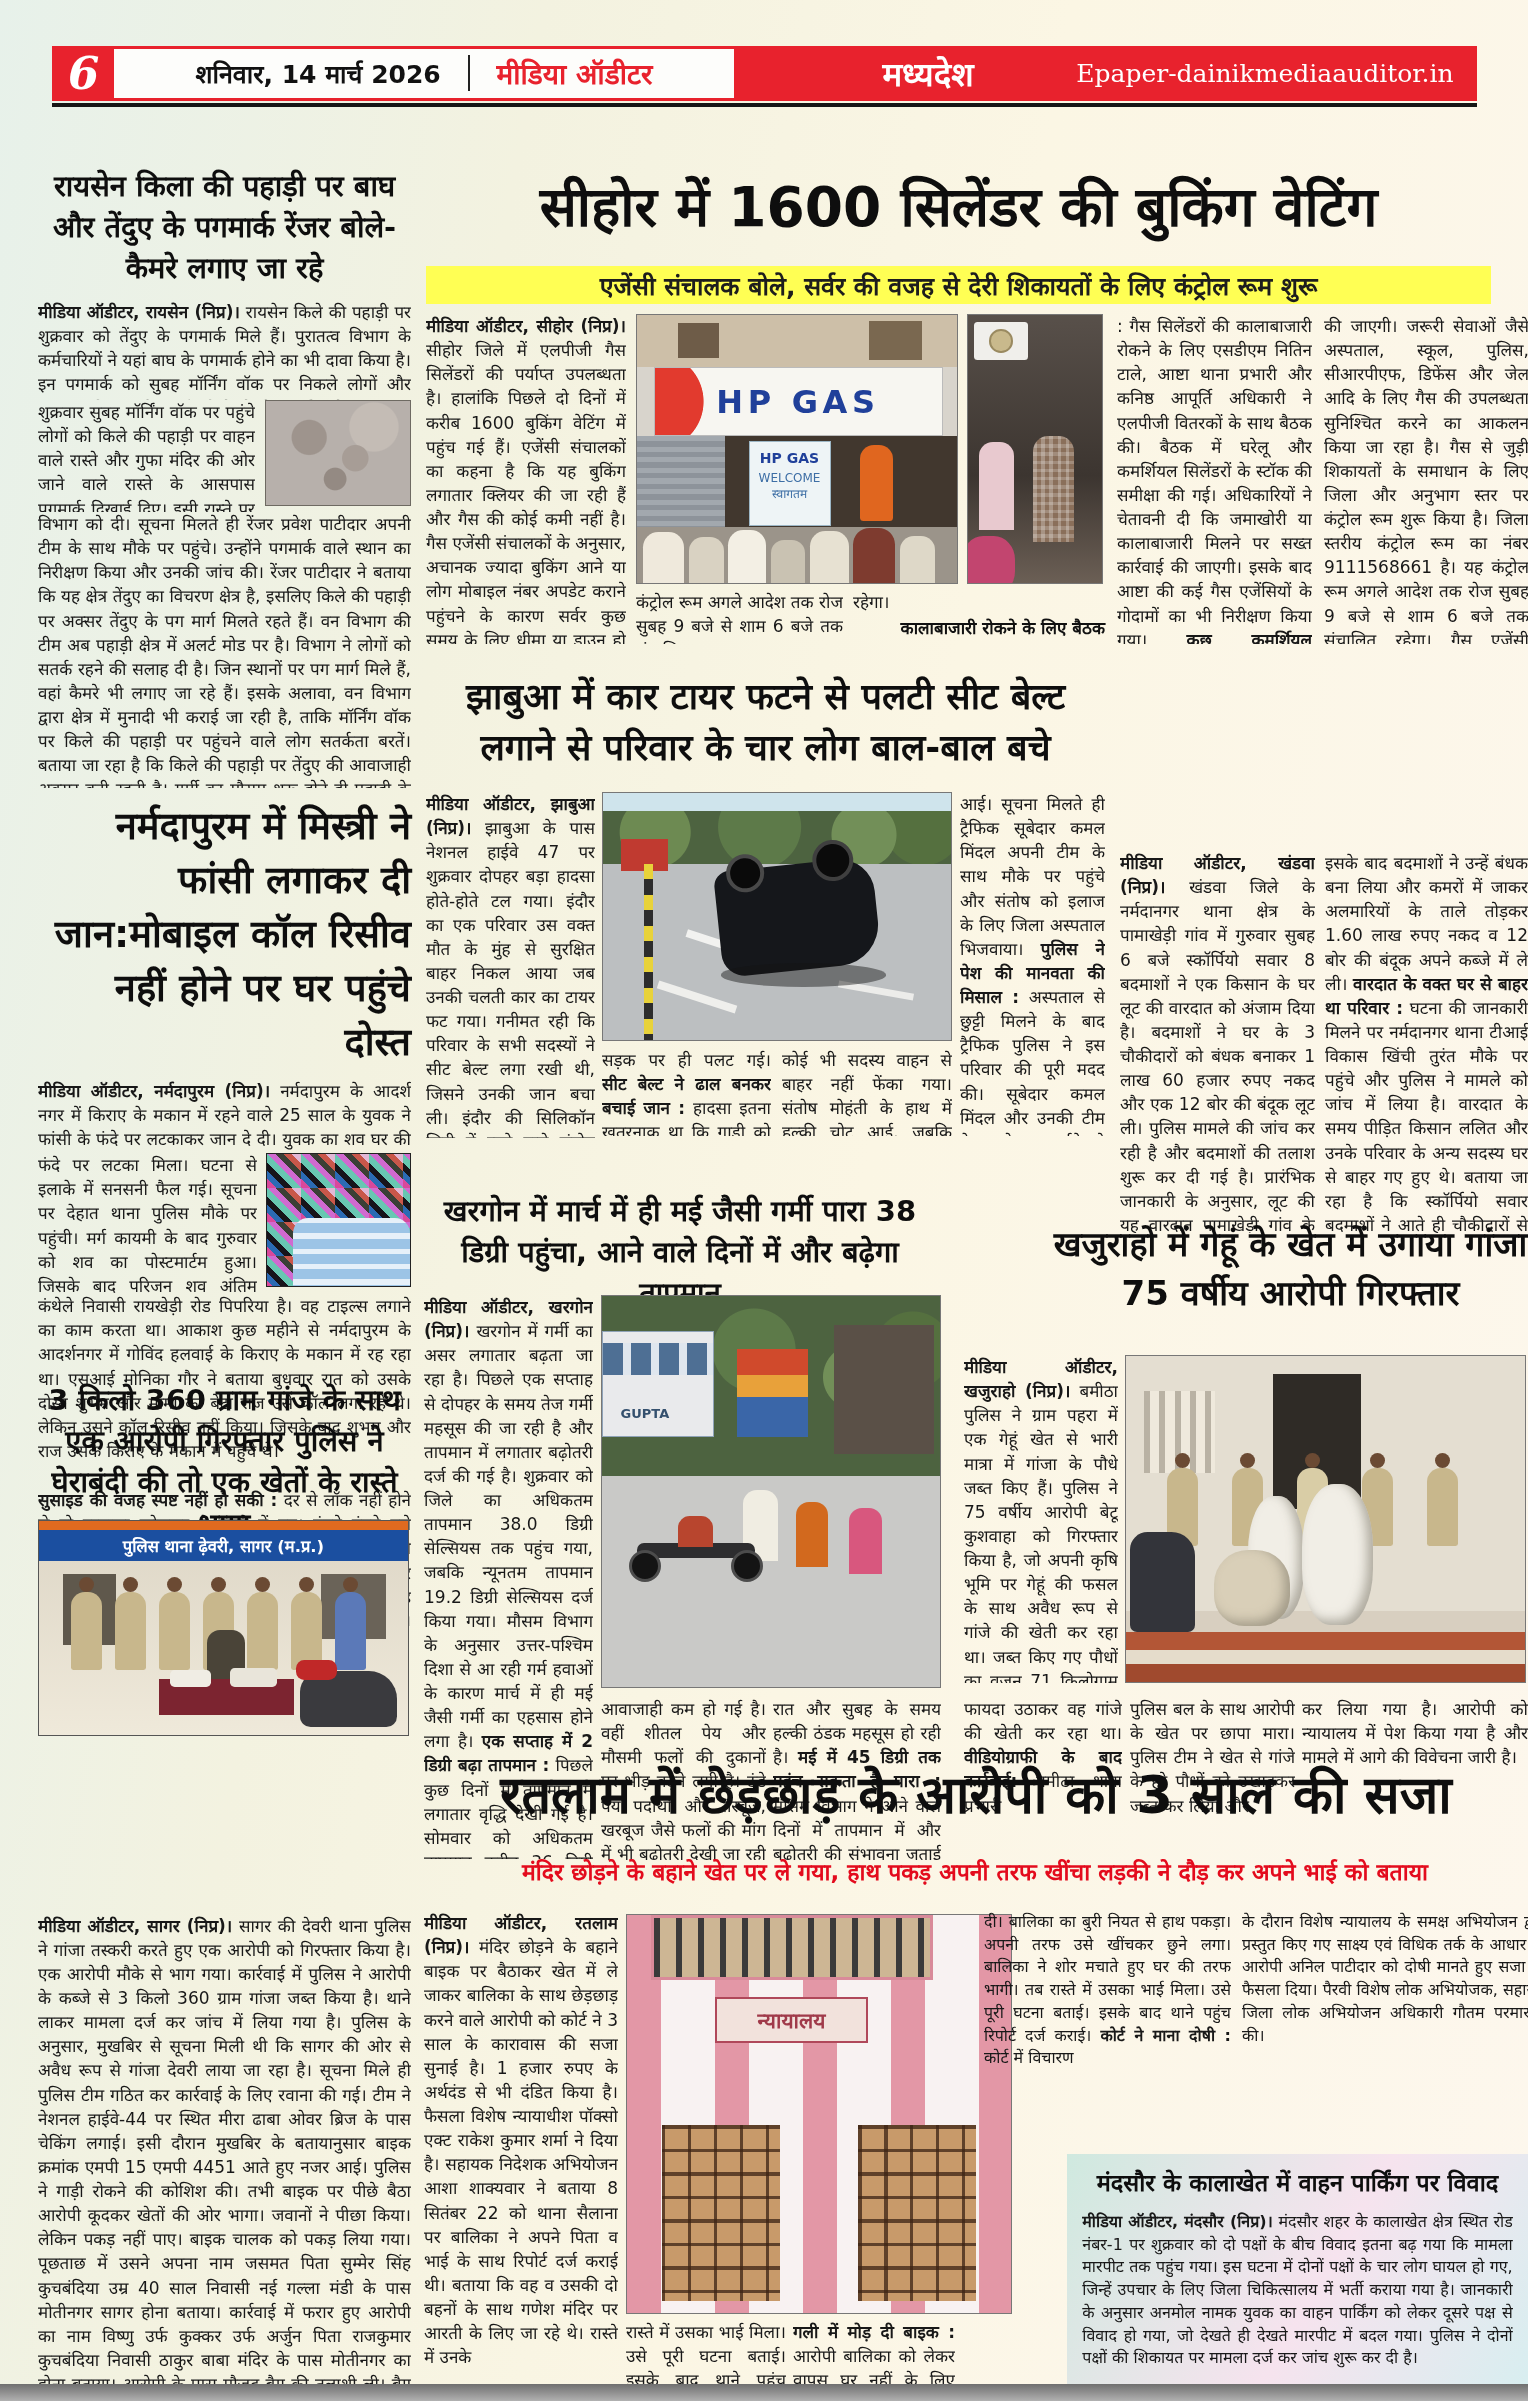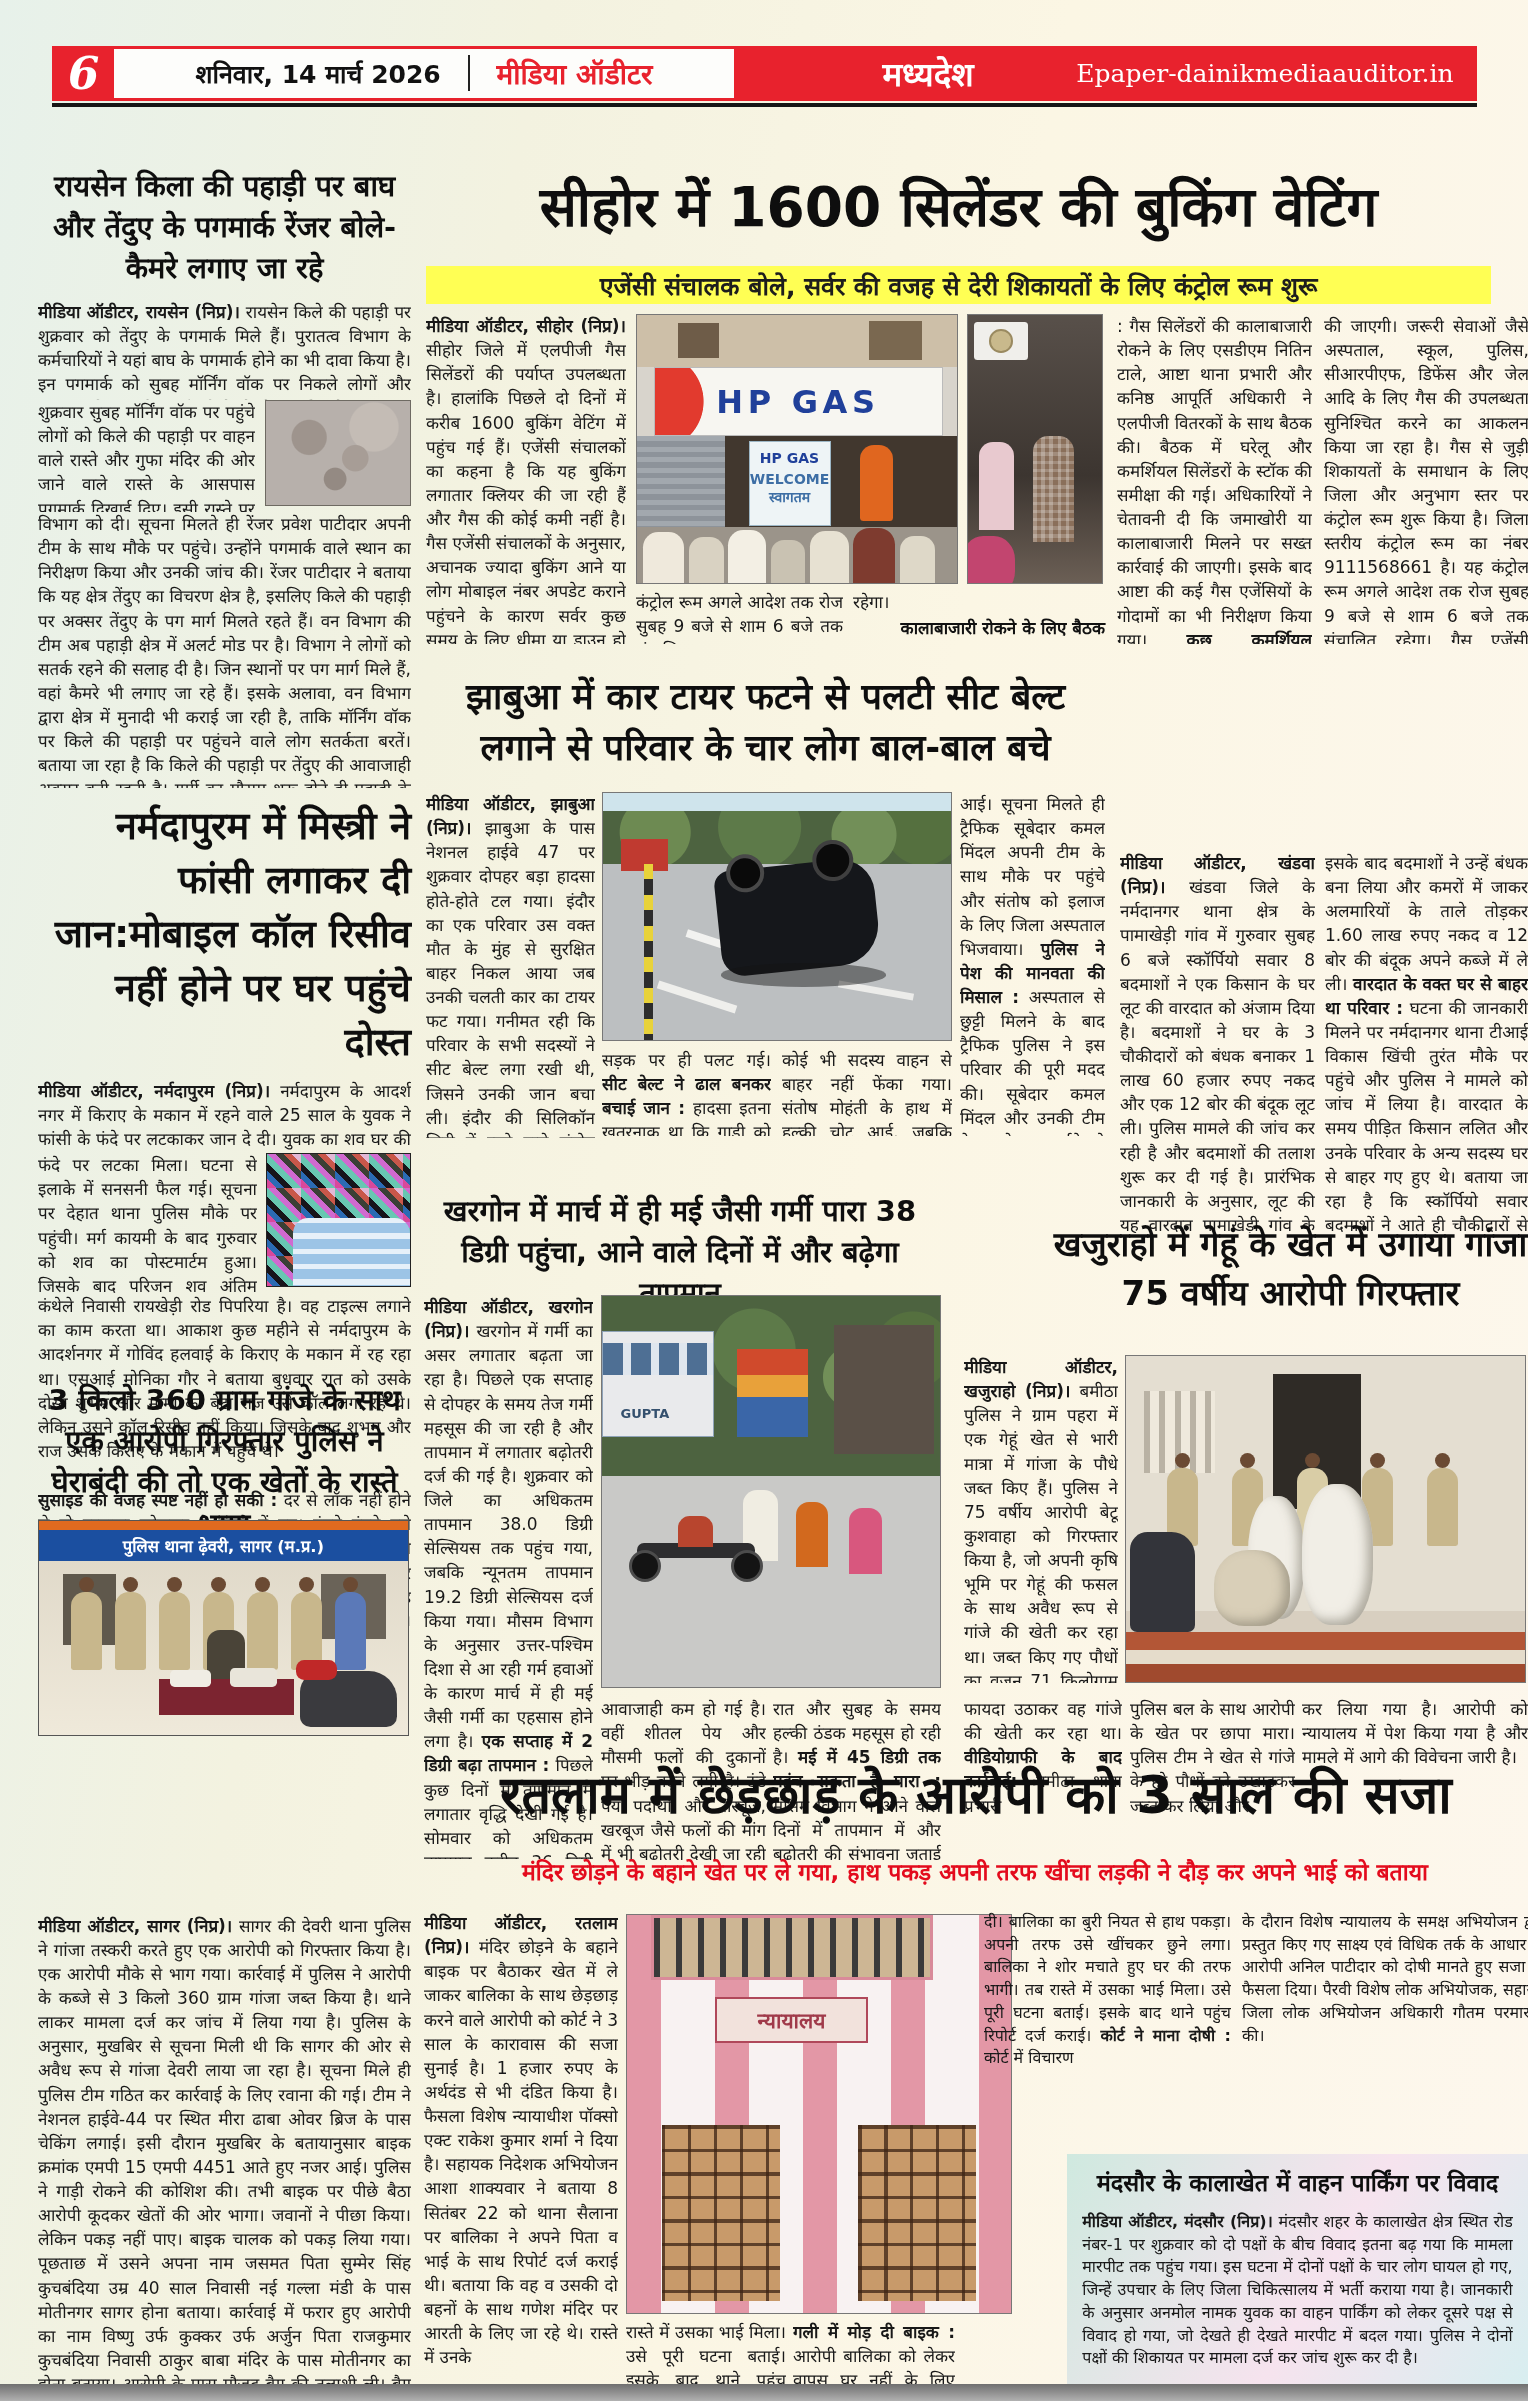--- a/index.html
+++ b/index.html
@@ -169,21 +169,21 @@
       <div style="position:absolute; right:35px; top:5.9px; width:53px; height:39px; background:#7a6850;"></div>
     </div>
     <div style="position:absolute; left:16.5px; top:52px; width:289px; height:69px; background:#f7f6f1; border:1.2px solid #bbb; display:flex; align-items:center; justify-content:center;">
       <div style="position:absolute; left:0; top:0; width:76px; height:100%; background:radial-gradient(circle at 0 50%, #e23a2e 0 58%, transparent 59%);"></div>
       <span style="font-size:32px; font-weight:bold; color:#20409a; letter-spacing:4.7px;">HP GAS</span>
     </div>
     <div class="shutter" style="position:absolute; left:0; top:121px; width:88px; height:94px;"></div>
     <div style="position:absolute; left:88px; top:121px; width:234px; height:94px; background:#41372e;">
       <div style="position:absolute; left:23.5px; top:4.7px; width:82px; height:85px; background:#eef4f6; border:1.2px solid #9db7c6; text-align:center; padding-top:8.2px;">
         <div style="font-size:14px; font-weight:bold; color:#20409a;">HP GAS</div>
-        <div style="font-size:14px; color:#3d6ea5; margin-top:4.7px;font-weight:bold;">WELCOME स्वागतम</div>
+        <div style="font-size:12px; color:#3d6ea5; margin-top:4.7px;">WELCOME स्वागतम</div>
       </div>
       <div style="position:absolute; left:135px; top:9.4px; width:33px; height:76px; background:#e0661f; border-radius:14px 14px 3.5px 3.5px;"></div>
     </div>
     <div style="position:absolute; left:0; bottom:0; width:100%; height:56px; background:#9b948a; display:flex; align-items:flex-end; gap:4.7px; padding:0 5.9px;">
       <div style="width:41px; height:51px; background:#efe9dc; border-radius:15.3px 15.3px 0 0;"></div>
       <div style="width:35px; height:46px; background:#d9d2c2; border-radius:14px 14px 0 0;"></div>
       <div style="width:38px; height:53px; background:#f3efe4; border-radius:15.3px 15.3px 0 0;"></div>
       <div style="width:34px; height:43px; background:#c9c2b2; border-radius:13px 13px 0 0;"></div>
       <div style="width:39px; height:52px; background:#e7e1d2; border-radius:15.3px 15.3px 0 0;"></div>
       <div style="width:42px; height:55px; background:#7e3b2f; border-radius:16.5px 16.5px 0 0;"></div>

